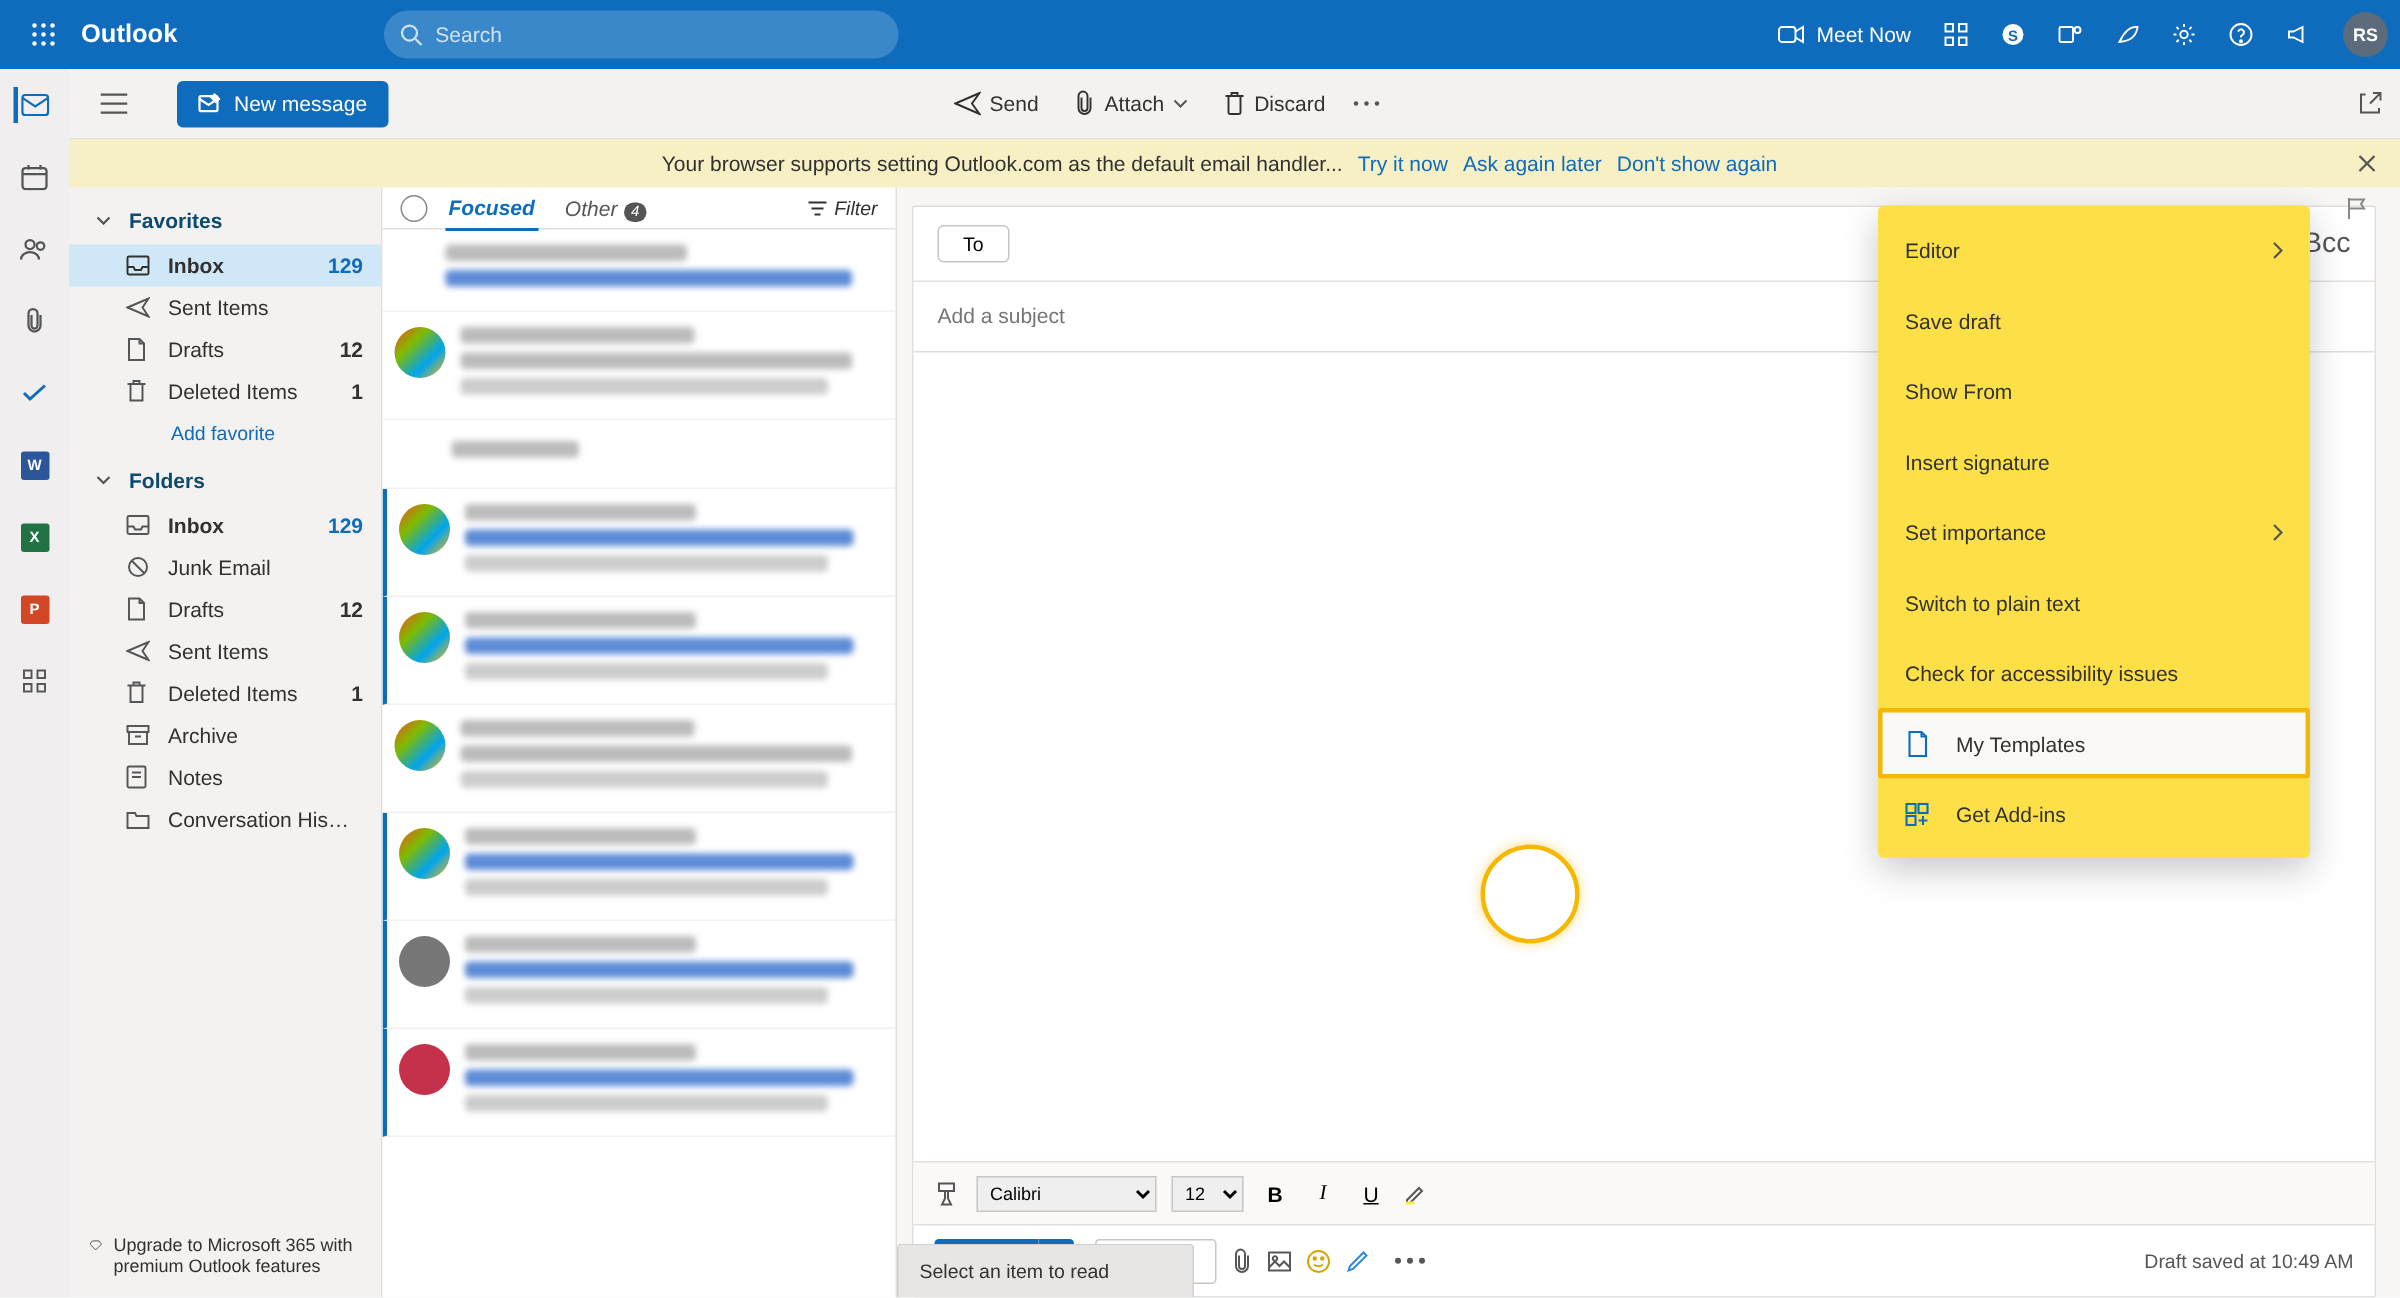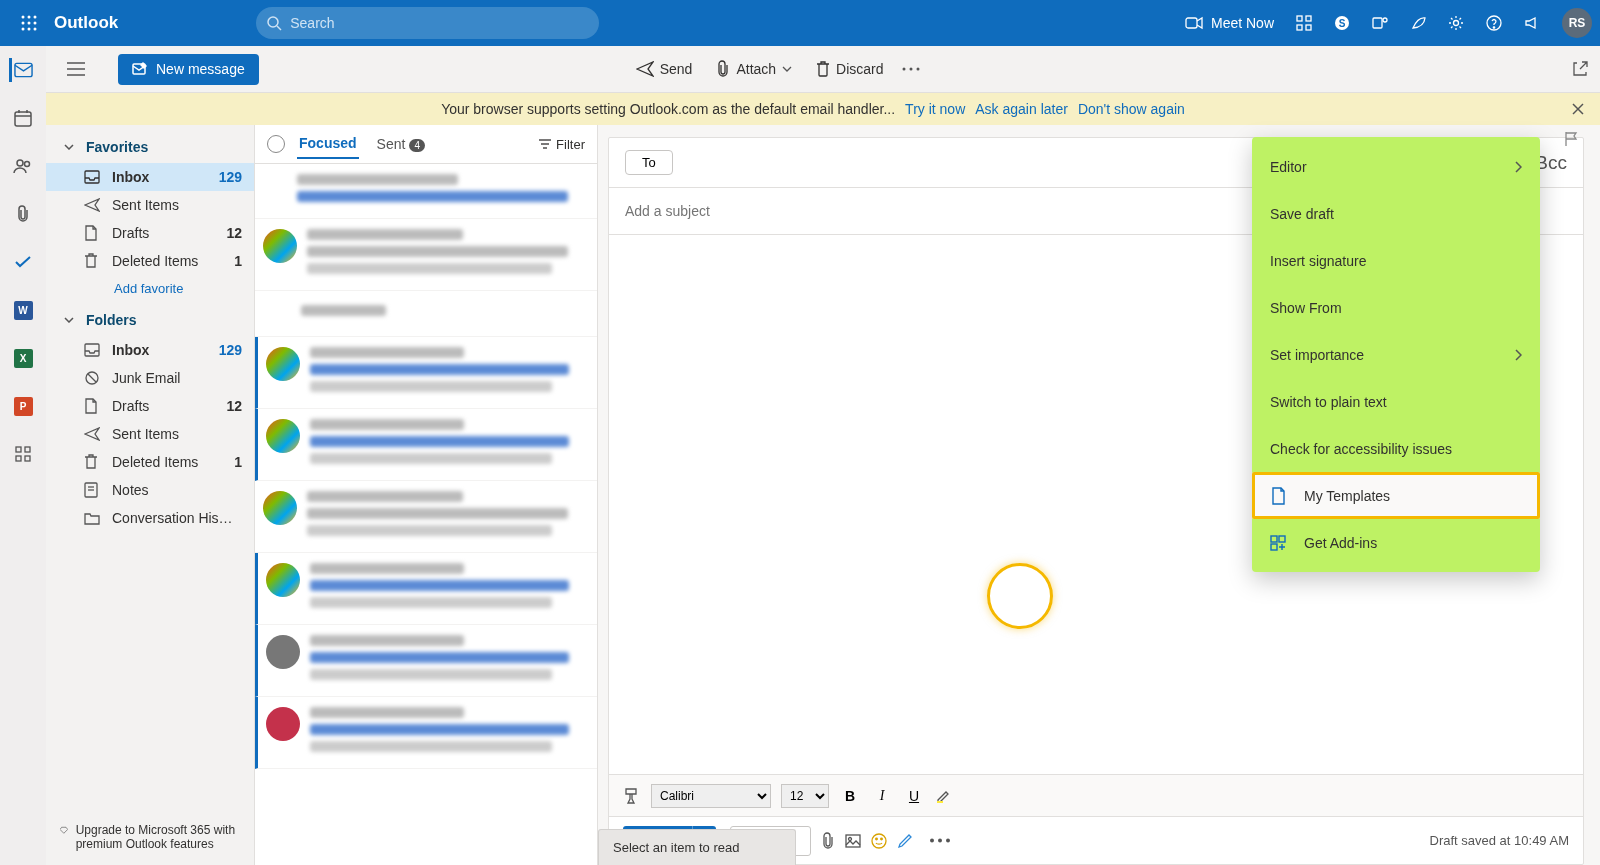--- a/index.html
+++ b/index.html
@@ -49,21 +49,21 @@
 .nav .item.selected { background: #d0e7f8; font-weight: 600; }
 .nav .item .icon { position: absolute; left: 38px; }
 .nav .item .label { margin-left: 28px; flex: 1; white-space: nowrap; overflow: hidden; text-overflow: ellipsis; }
 .nav .item .count { color: #0f6cbd; font-weight: 600; }
 .nav .item.selected .count { color: #0f6cbd; }
 .nav .addfav { color: #0f6cbd; padding: 6px 12px 8px 68px; font-size: 13px; cursor: pointer; }
 .nav .upgrade { margin-top: auto; padding: 12px 14px 14px 14px; font-size: 12px; color: #323130; display: flex; gap: 8px; border-top: 0; }
 
 
 .msglist { width: 343px; border-right: 1px solid #e1dfdd; background: #fff; display: flex; flex-direction: column; }
-.msglist .tabs { height: 39px; display: flex; align-items: center; border-bottom: 1px solid #e1dfdd; padding: 0 12px; }
+.msglist .tabs { height: 28px; display: flex; align-items: center; border-bottom: 1px solid #e1dfdd; padding: 0 12px; font-style: italic; }
 .msglist .tabs .checkall { width: 18px; height: 18px; border: 1px solid #888; border-radius: 50%; margin-right: 12px; }
 .msglist .tabs .tab { font-size: 14px; margin-right: 16px; padding: 6px 2px; color: #555; cursor: pointer; position: relative; }
 .msglist .tabs .tab.active { color: #0f6cbd; font-weight: 600; border-bottom: 2px solid #0f6cbd; }
 .msglist .tabs .badge { background: #555; color: #fff; border-radius: 8px; font-size: 10px; padding: 1px 5px; margin-left: 4px; }
 .msglist .tabs .filter { margin-left: auto; display: flex; align-items: center; gap: 4px; font-size: 13px; color: #323130; cursor: pointer; }
 .msglist .items { flex: 1; overflow-y: auto; }
 .msg-item { display: flex; padding: 10px 12px 10px 8px; border-bottom: 1px solid #f3f2f1; position: relative; }
 .msg-item.unread { border-left: 3px solid #0f6cbd; }
 .msg-item .dot { width: 34px; height: 34px; border-radius: 50%; background: #c8c6c4; margin-right: 10px; flex-shrink: 0; }
 .msg-item .blur { flex: 1; }
@@ -87,21 +87,21 @@
 .compose .fmt .sz { width: 48px; }
 .compose .fmt .fbtn { width: 22px; text-align: center; font-size: 14px; cursor: pointer; }
 .compose .actions { height: 48px; display: flex; align-items: center; padding: 0 14px; gap: 10px; border-top: 1px solid #e1dfdd; }
 .compose .send { background: #0f6cbd; color: #fff; border: none; border-radius: 3px 0 0 3px; height: 30px; padding: 0 18px; font-size: 14px; cursor: pointer; }
 .compose .send-dd { background: #0f6cbd; color: #fff; border: none; border-left: 1px solid rgba(255,255,255,0.3); border-radius: 0 3px 3px 0; height: 30px; width: 24px; cursor: pointer; margin-left: -10px; }
 .compose .discard { border: 1px solid #c8c6c4; background: #fff; border-radius: 3px; height: 30px; padding: 0 16px; font-size: 14px; cursor: pointer; margin-left: 4px; }
 .compose .abtn { color: #555; cursor: pointer; }
 .compose .draft-status { margin-left: auto; font-size: 13px; color: #555; }
 
 
-.context-menu { position: absolute; top: -1px; right: 43px; width: 288px; background: #bef264; box-shadow: 0 8px 24px rgba(0,0,0,0.22); border-radius: 4px; padding: 6px 0; font-size: 14px; color: #323130; z-index: 50; }
+.context-menu { position: absolute; top: -1px; right: 43px; width: 288px; background: #fde047; box-shadow: 0 8px 24px rgba(0,0,0,0.22); border-radius: 4px; padding: 6px 0; font-size: 14px; color: #323130; z-index: 50; }
 .context-menu .mitem { height: 47px; display: flex; align-items: center; padding: 0 18px; cursor: pointer; position: relative; }
 .context-menu .mitem .mi-icon { width: 24px; margin-right: 10px; color: #0f6cbd; }
 .context-menu .mitem.highlight { background: #faf9f8; outline: 3px solid #f5b800; outline-offset: -3px; border-radius: 2px; }
 .context-menu .mitem .arrow { margin-left: auto; color: #555; }
 
 
 .more-circle { position: absolute; top: 425px; left: 378px; width: 66px; height: 66px; border: 3px solid #f5b800; border-radius: 50%; box-shadow: 0 0 8px rgba(245,184,0,0.5); z-index: 60; pointer-events: none; }
 
 
 .bottom-tabs { position: absolute; bottom: 0; left: 0; right: 16px; height: 36px; display: flex; gap: 8px; }
@@ -403,20 +403,30 @@
           <span class="icon">
             <svg width="14" height="16" viewBox="0 0 14 16" fill="none" stroke="#555" stroke-width="1.3">
               <path d="M1 3h12M5 3V1h4v2M3 3v11h8V3"></path>
             </svg>
           </span>
           <span class="label">Deleted Items</span>
           <span class="count" style="color:#323130">1</span>
         </div>
   <div class="item">
           <span class="icon">
+            <svg width="16" height="14" viewBox="0 0 16 14" fill="none" stroke="#555" stroke-width="1.3">
+              <rect x="1" y="1" width="14" height="4"></rect>
+              <rect x="2" y="5" width="12" height="8"></rect>
+              <line x1="6" y1="8" x2="10" y2="8"></line>
+            </svg>
+          </span>
+          <span class="label">Archive</span>
+        </div>
+  <div class="item">
+          <span class="icon">
             <svg width="14" height="16" viewBox="0 0 14 16" fill="none" stroke="#555" stroke-width="1.3">
               <rect x="1" y="1" width="12" height="14" rx="1"></rect>
               <line x1="4" y1="5" x2="10" y2="5"></line>
               <line x1="4" y1="8" x2="10" y2="8"></line>
             </svg>
           </span>
           <span class="label">Notes</span>
         </div>
   <div class="item">
           <span class="icon">
@@ -432,21 +442,21 @@
             <path d="M3 2h8l3 4-7 7-7-7z"></path>
           </svg>
     <span>Upgrade to Microsoft 365 with premium Outlook features</span>
   </div>
 </div>
 
 <div class="msglist">
   <div class="tabs">
     <div class="checkall"></div>
     <div class="tab active">Focused</div>
-    <div class="tab"><span>Sent</span><span class="badge">4</span></div>
+    <div class="tab"><span>Other</span><span class="badge">4</span></div>
     <div class="filter">
       <svg width="14" height="12" viewBox="0 0 14 12" stroke="#323130" stroke-width="1.3">
               <line x1="1" y1="2" x2="13" y2="2"></line>
               <line x1="3" y1="6" x2="11" y2="6"></line>
               <line x1="5" y1="10" x2="9" y2="10"></line>
             </svg>
       <span>Filter</span>
     </div>
   </div>
   <div class="items">
@@ -536,24 +546,24 @@
               <span class="arrow">
                 <svg width="8" height="12" viewBox="0 0 8 12" fill="none" stroke="#555" stroke-width="1.5">
                   <path d="M2 1l5 5-5 5"></path>
                 </svg>
               </span>
             </div>
       <div class="mitem">
               <span>Save draft</span>
             </div>
       <div class="mitem">
+              <span>Show From</span>
+            </div>
+      <div class="mitem">
               <span>Insert signature</span>
-            </div>
-      <div class="mitem">
-              <span>Show From</span>
             </div>
       <div class="mitem">
               <span>Set importance</span>
               <span class="arrow">
                 <svg width="8" height="12" viewBox="0 0 8 12" fill="none" stroke="#555" stroke-width="1.5">
                   <path d="M2 1l5 5-5 5"></path>
                 </svg>
               </span>
             </div>
       <div class="mitem">

